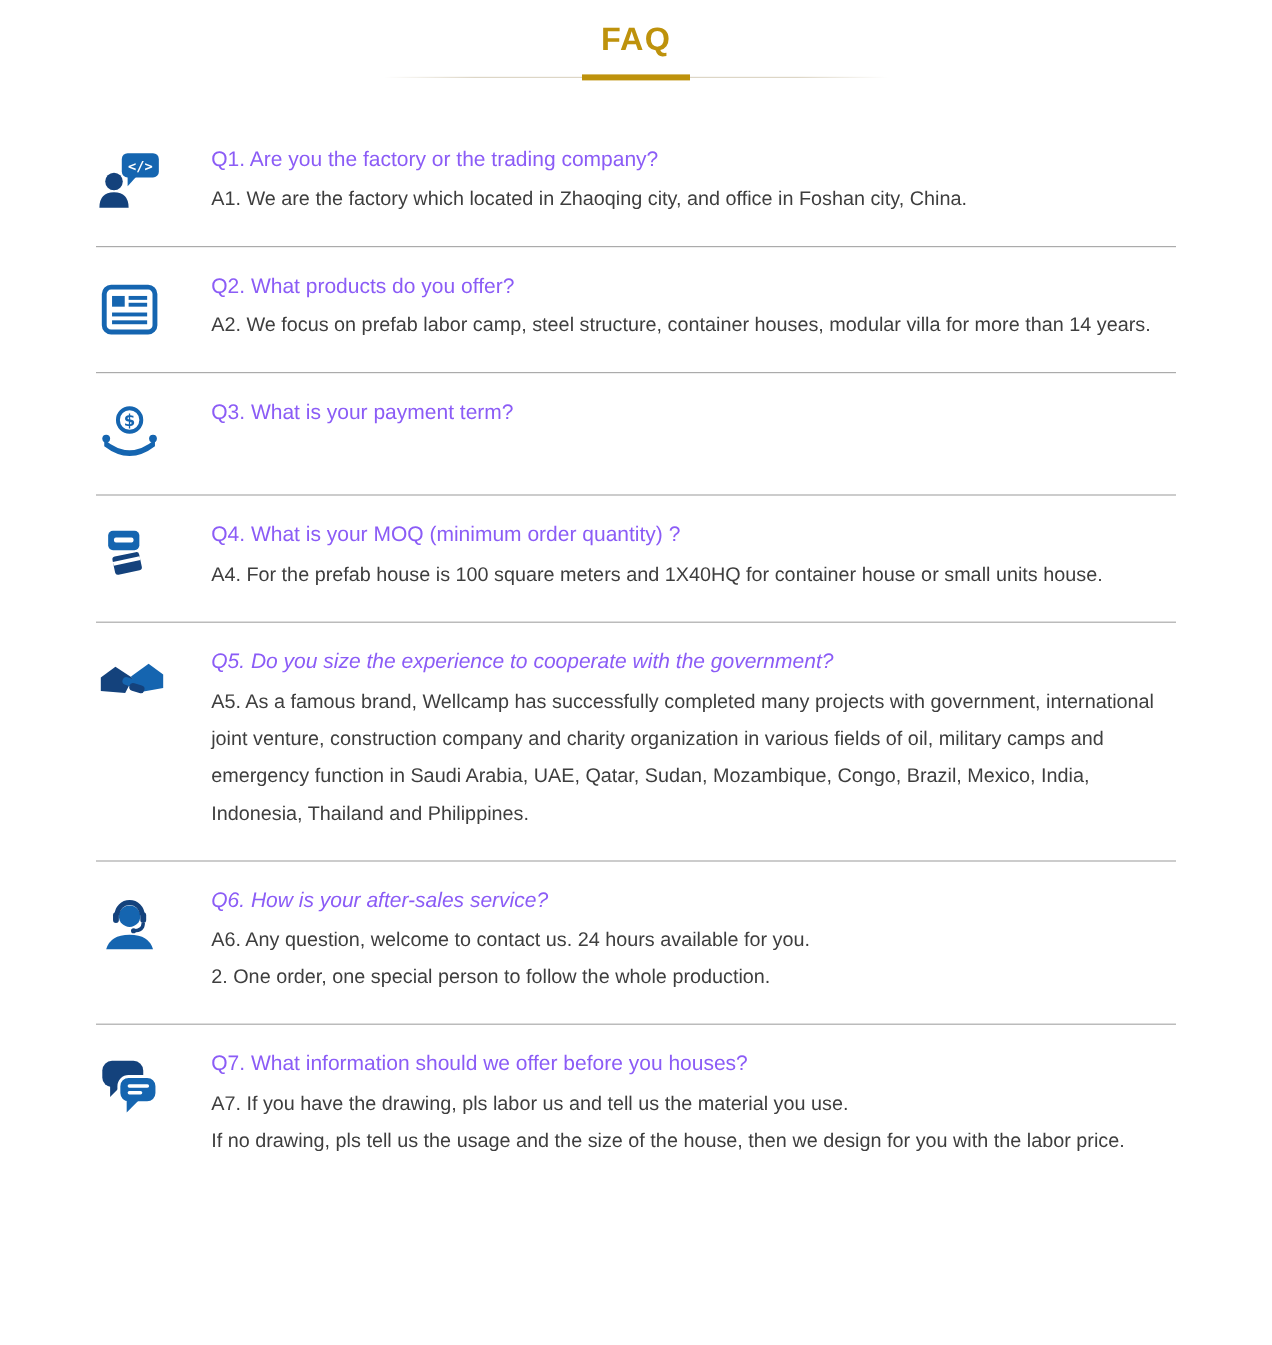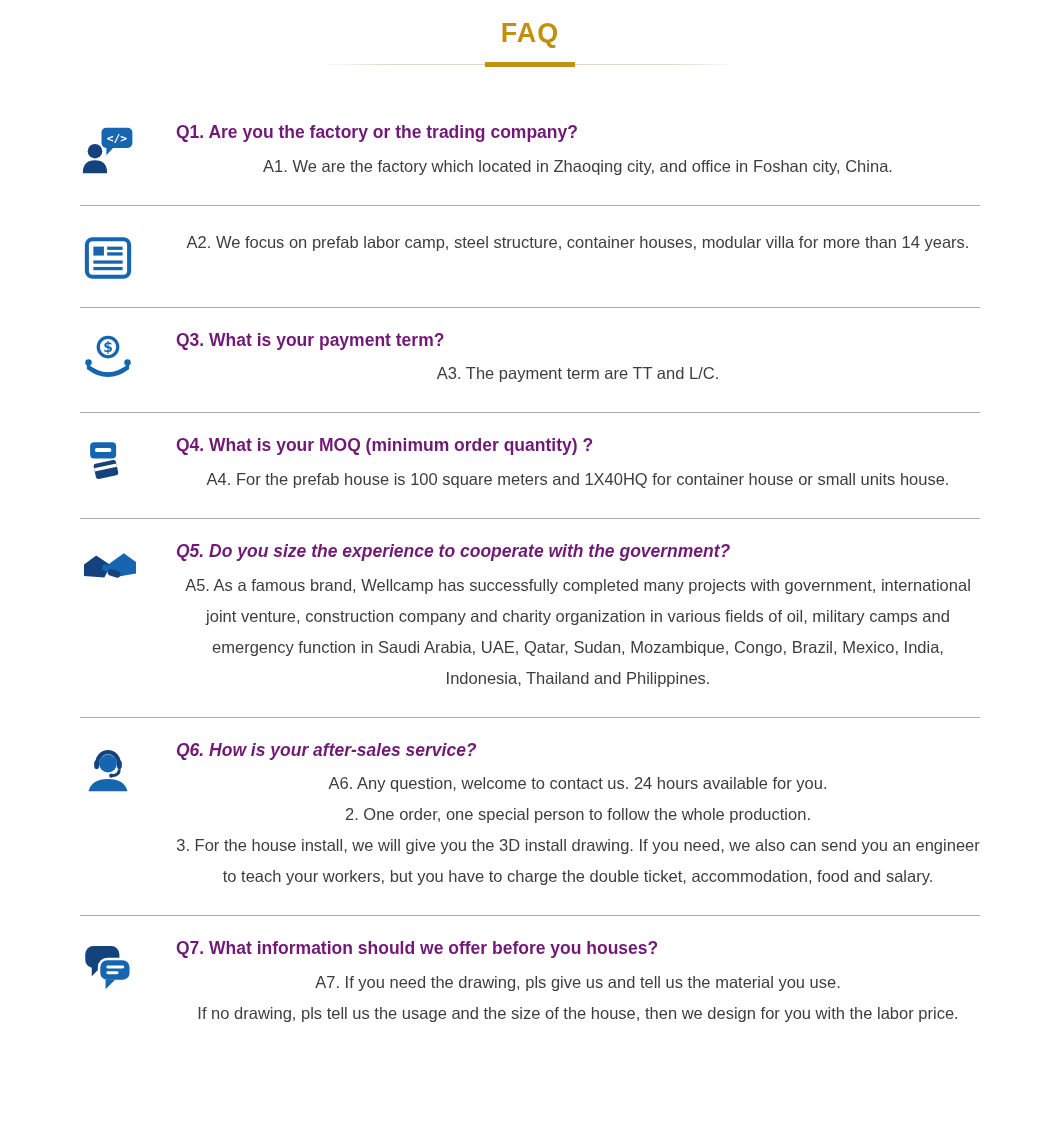--- a/index.html
+++ b/index.html
@@ -39,31 +39,30 @@
     border-bottom: 1px solid #ababab;
   }
   .faq-item:last-child { border-bottom: none; }
   .icon-col { flex: 0 0 96px; padding-top: 5px; padding-left: 2px; }
   .icon-col svg { display: block; }
   .text-col { flex: 1; min-width: 0; }
 
   .question {
     margin: 0 0 6px 0;
     font-size: 17.5px;
-    font-weight: 700;
-    color: #701a75;
+    font-weight: 400;
+    color: #8b5cf6;
     line-height: 1.35;
   }
   .question.italic { font-style: italic; }
   .answer {
     margin: 0;
     font-size: 16.5px;
     line-height: 31px;
     color: #3e3e3e;
-    text-align: center;
   }
 </style>
 </head>
 <body>
 
 <div class="page">
 
   <div class="faq-header">
     <h1 class="faq-title">FAQ</h1>
     <div class="divider">
@@ -99,39 +98,39 @@
             <rect x="6" y="9" width="52" height="46" rx="7" fill="none" stroke="#1565b0" stroke-width="5"></rect>
             <rect x="14" y="18" width="13" height="11" fill="#1565b0"></rect>
             <rect x="31" y="18" width="19" height="4" fill="#1565b0"></rect>
             <rect x="31" y="25" width="19" height="4" fill="#1565b0"></rect>
             <rect x="14" y="35" width="36" height="4" fill="#1565b0"></rect>
             <rect x="14" y="43" width="36" height="4" fill="#1565b0"></rect>
           </svg>
         </span>
       </div>
       <div class="text-col">
+        <h3 class="question">Q2. What products do you offer?</h3>
         <p class="answer">A2. We focus on prefab labor camp, steel structure, container houses, modular villa for more than 14 years.</p>
       </div>
     </div>
 
     <div class="faq-item">
       <div class="icon-col">
         <span>
           <svg width="52" height="52" viewBox="0 0 64 64">
             <circle cx="32" cy="16" r="12" fill="none" stroke="#1565b0" stroke-width="4"></circle>
             <text x="32" y="22" font-size="17" font-weight="bold" fill="#1565b0" text-anchor="middle" font-family="DejaVu Sans, sans-serif">$</text>
             <path d="M6 36 Q32 58 58 36 L58 43 Q32 63 6 43 Z" fill="#1565b0"></path>
             <circle cx="8" cy="35" r="4" fill="#1565b0"></circle>
             <circle cx="56" cy="35" r="4" fill="#1565b0"></circle>
           </svg>
         </span>
       </div>
       <div class="text-col">
         <h3 class="question">Q3. What is your payment term?</h3>
-        <p class="answer">A3. The payment term are TT and L/C.</p>
       </div>
     </div>
 
     <div class="faq-item">
       <div class="icon-col">
         <span>
           <svg width="52" height="52" viewBox="0 0 64 64">
             <rect x="10" y="4" width="32" height="20" rx="5" fill="#1565b0"></rect>
             <rect x="16" y="11" width="20" height="5" rx="2" fill="#ffffff"></rect>
             <g transform="rotate(-12 30 40)">
@@ -175,38 +174,37 @@
             <rect x="43" y="20" width="6" height="11" rx="3" fill="#14427c"></rect>
             <path d="M46 31 q0 8 -10 8" fill="none" stroke="#14427c" stroke-width="3.5"></path>
             <circle cx="36" cy="39" r="2.6" fill="#14427c"></circle>
           </svg>
         </span>
       </div>
       <div class="text-col">
         <h3 class="question italic">Q6. How is your after-sales service?</h3>
         <p class="answer">A6. Any question, welcome to contact us. 24 hours available for you.</p>
         <p class="answer">2. One order, one special person to follow the whole production.</p>
-        <p class="answer">3. For the house install, we will give you the 3D install drawing. If you need, we also can send you an engineer to teach your workers, but you have to charge the double ticket, accommodation, food and salary.</p>
       </div>
     </div>
 
     <div class="faq-item">
       <div class="icon-col">
         <span>
           <svg width="52" height="52" viewBox="0 0 64 64">
             <rect x="4" y="5" width="42" height="27" rx="10" fill="#14427c"></rect>
             <polygon points="12,30 12,42 24,30" fill="#14427c"></polygon>
             <rect x="21" y="21" width="39" height="27" rx="10" fill="#1565b0" stroke="#ffffff" stroke-width="3"></rect>
             <polygon points="29,46 29,58 41,46" fill="#1565b0"></polygon>
             <rect x="30" y="29" width="22" height="3.6" rx="1.8" fill="#ffffff"></rect>
             <rect x="30" y="36" width="15" height="3.6" rx="1.8" fill="#ffffff"></rect>
           </svg>
         </span>
       </div>
       <div class="text-col">
         <h3 class="question">Q7. What information should we offer before you houses?</h3>
-        <p class="answer">A7. If you need the drawing, pls give us and tell us the material you use.</p>
+        <p class="answer">A7. If you have the drawing, pls labor us and tell us the material you use.</p>
         <p class="answer">If no drawing, pls tell us the usage and the size of the house, then we design for you with the labor price.</p>
       </div>
     </div>
 
   </div>
 </div>
 
 </body></html>

